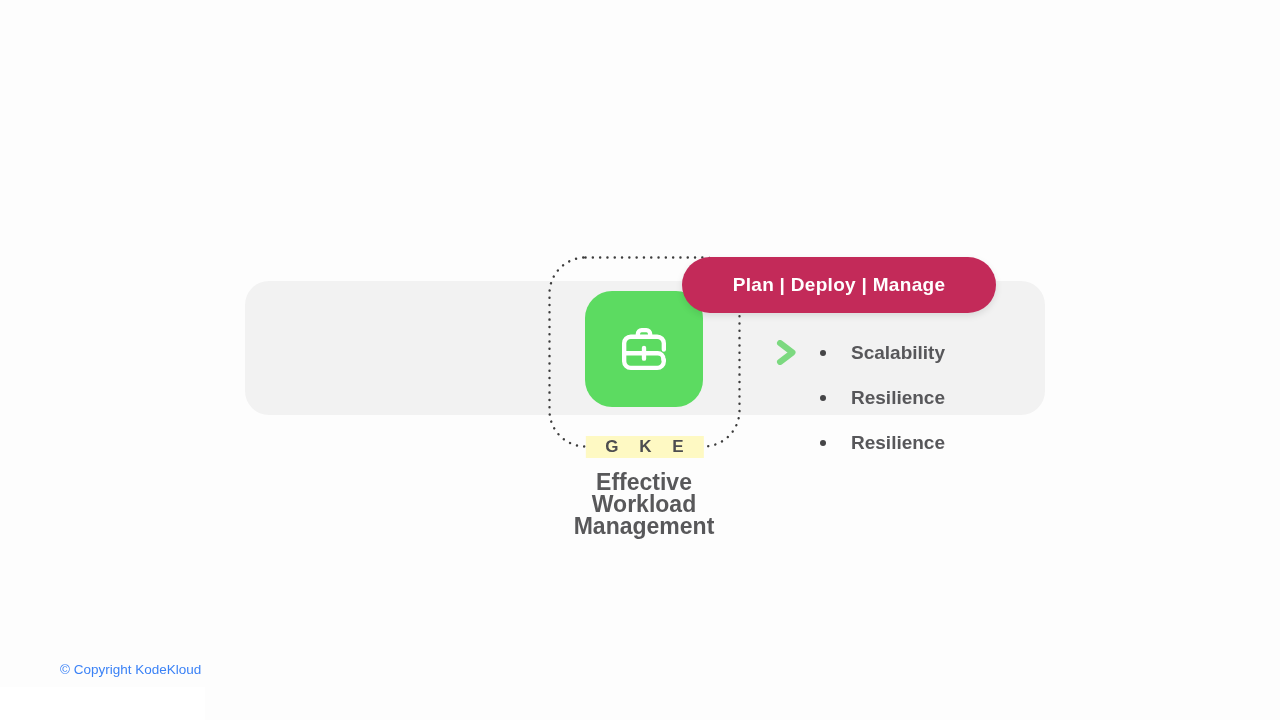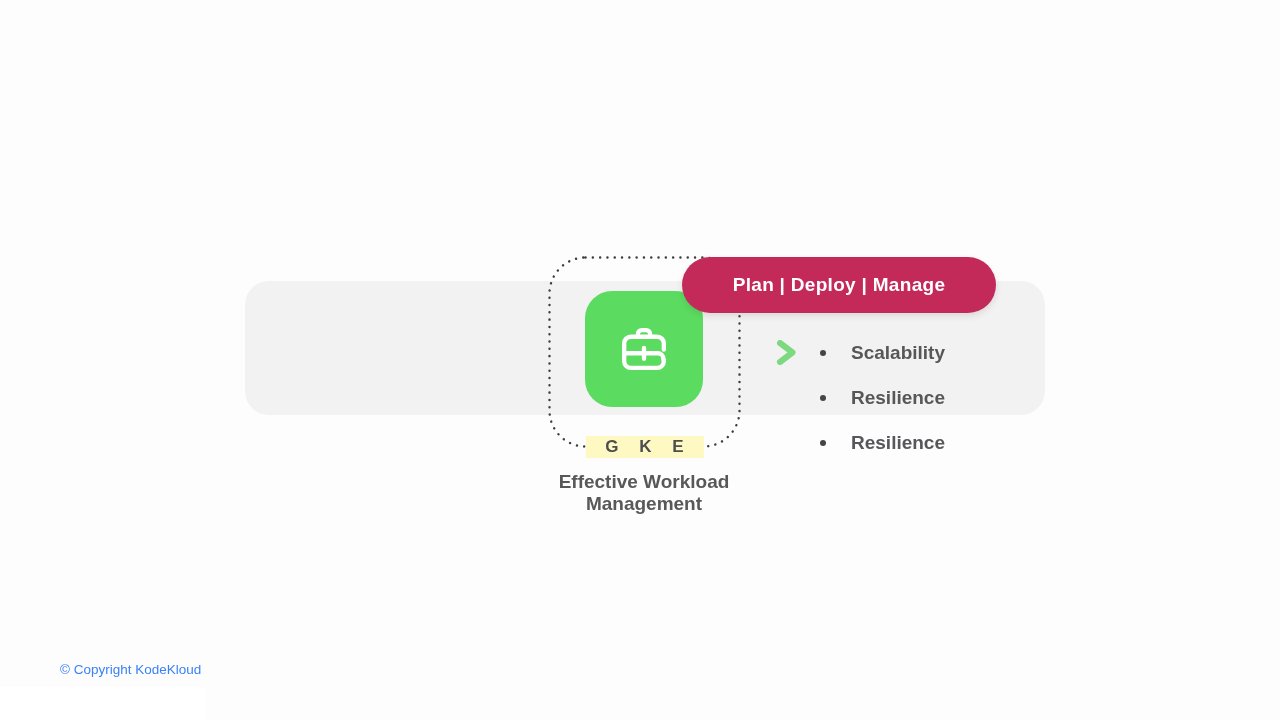--- a/index.html
+++ b/index.html
@@ -79,21 +79,21 @@
     white-space: nowrap;
     line-height: 22px;
   }
   
   .caption {
     position: absolute;
     left: 544px;
     top: 471px;
     width: 200px;
     text-align: center;
-    font-size: 19px;
+    font-size: 23px;
     font-weight: 700;
     color: #58585a;
     line-height: 22px;
     z-index: 2;
   }
   .caption span { display: block; }
   
   .pill {
     position: absolute;
     left: 682px;

